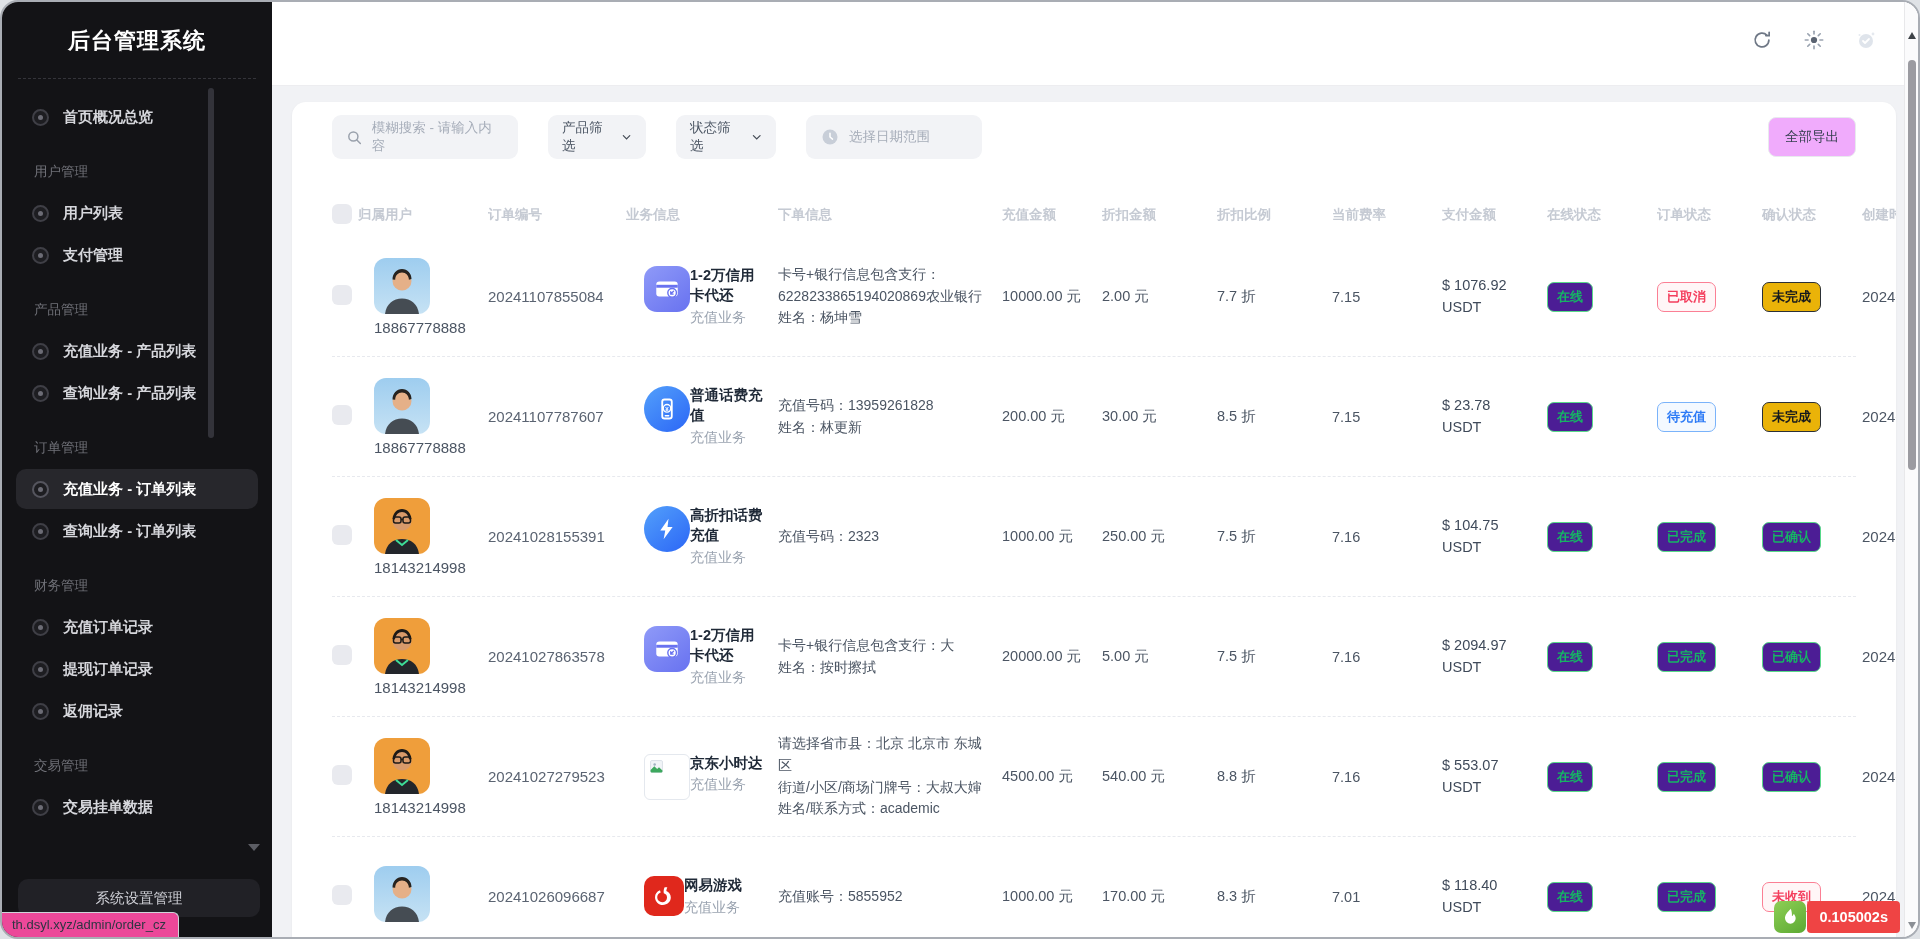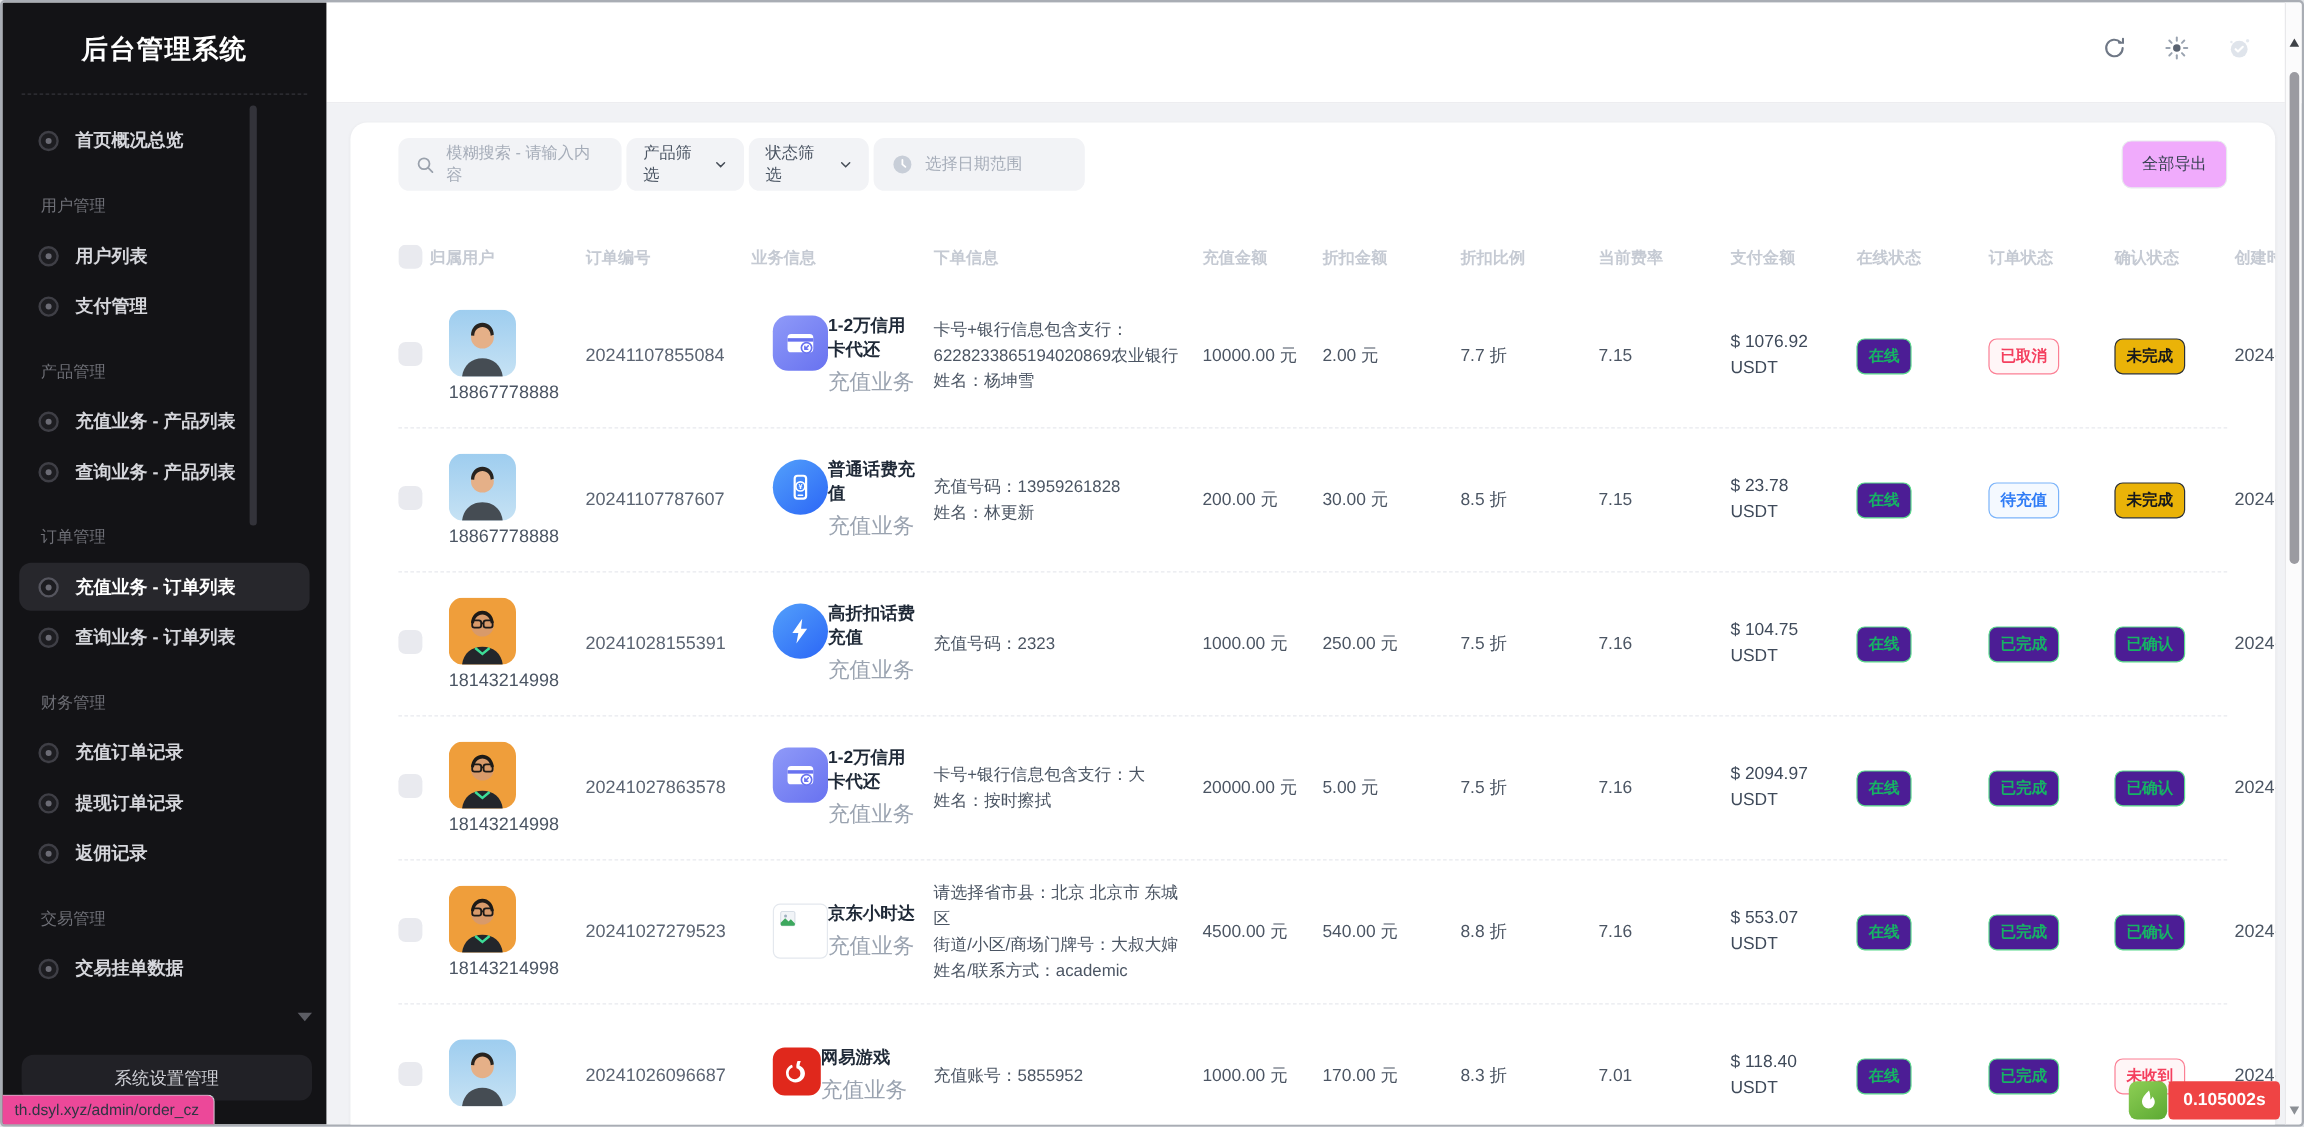--- a/index.html
+++ b/index.html
@@ -1,17 +1,17 @@
 <!DOCTYPE html>
 <html><head>
 <meta charset="utf-8">
 <style>
   * { margin:0; padding:0; box-sizing:border-box; }
   html,body { width:1920px; height:939px; background:#dfe2e6; font-family:"Liberation Sans","DejaVu Sans",sans-serif; overflow:hidden; }
-  .window { position:relative; width:1920px; height:939px; background:#f1f2f5; border:2px solid #a9adb4; border-radius:4px; overflow:hidden; }
+  .window { position:relative; width:1920px; height:939px; background:#f1f2f5; border:2px solid #a9adb4; border-radius:18px; overflow:hidden; }
 
   
   .sidebar { position:absolute; left:0; top:0; bottom:0; width:270px; background:#131316; z-index:5; }
   .sidebar-title { margin-top:24px; text-align:center; color:#ffffff; font-size:22px; font-weight:700; letter-spacing:1px; }
   .sidebar-sep { margin:22px 16px 0 16px; border-top:1px dashed #34343a; }
   .sidebar-nav { padding:18px 14px 0 14px; overflow:hidden; }
   .nav-section-label { margin:26px 0 12px 18px; color:#6f7077; font-size:13.5px; font-weight:500; }
   .nav-item { display:flex; align-items:center; gap:14px; height:40px; margin-bottom:2px; padding:0 16px; border-radius:10px; color:#d6d7dc; font-size:15px; font-weight:600; cursor:pointer; }
   .nav-item.active { background:#27272c; color:#ffffff; }
   .nav-dot { position:relative; width:17px; height:17px; flex:none; border-radius:50%; background:#1d1d21; border:2px solid #3f3f46; }
@@ -25,21 +25,21 @@
   .main { position:absolute; left:270px; top:0; right:0; bottom:0; }
   .topbar { height:84px; background:#ffffff; border-bottom:1px solid #ededf0; position:relative; }
   .topbar-icons { position:absolute; right:40px; top:26px; display:flex; gap:28px; align-items:center; }
   .tb-icon { width:24px; height:24px; display:flex; align-items:center; justify-content:center; cursor:pointer; }
   .tb-icon.faded { opacity:.45; }
 
   .content { position:absolute; left:0; right:14px; top:84px; bottom:0; padding:16px 8px 0 20px; }
   .card { background:#ffffff; border-radius:14px; box-shadow:0 1px 3px rgba(16,24,40,.05); padding:13px 40px 0 40px; height:1100px; overflow:hidden; }
 
   
-  .toolbar { display:flex; align-items:center; gap:4px; }
+  .toolbar { display:flex; align-items:center; gap:30px; }
   .tool-box { height:44px; background:#f2f3f6; border-radius:9px; display:flex; align-items:center; gap:9px; padding:0 14px; color:#4b5563; font-size:13.5px; cursor:pointer; }
   .search-box { width:186px; }
   .search-box .ph { color:#a6adb9; }
   .select-box { justify-content:space-between; }
   .w-product { width:98px; } .w-status { width:100px; }
   .date-box { width:176px; }
   .date-box .ph { color:#a6adb9; }
   .export-btn { margin-left:auto; height:40px; padding:0 16px; background:#f0abfc; border:1px solid #e8eaee; border-radius:8px; color:#374151; font-size:13.5px; font-family:inherit; cursor:pointer; }
 
   
@@ -56,21 +56,21 @@
   .avatar svg { display:block; }
   .phone { margin-top:5px; font-size:15px; color:#4b5563; }
   .c-order { font-size:15px; color:#5b6472; }
   .c-biz { display:flex; gap:0;padding-left:18px; }
   .picon { width:46px; height:46px; flex:none; display:flex; align-items:center; justify-content:center; }
   .pi-card { background:linear-gradient(140deg,#8f9af8,#6872f0); border-radius:13px; }
   .pi-circle-blue { background:linear-gradient(140deg,#53a0fb,#2b66f6); border-radius:50%; }
   .pi-img { background:#fff; border:1px solid #e4e8ee; border-radius:6px; align-items:flex-start; justify-content:flex-start; padding:4px; }
   .pi-netease { width:40px; height:40px; background:#e0281c; border-radius:10px; }
   .biz-text b { display:block; font-size:14.5px; font-weight:700; color:#1f2937; line-height:1.35; }
-  .biz-text i { display:block; font-style:normal; margin-top:3px; font-size:18px; color:#9aa3b0; }
+  .biz-text i { display:block; font-style:normal; margin-top:3px; font-size:14px; color:#9aa3b0; }
   .c-info { font-size:14px; color:#4b5563; line-height:1.55; }
   .c-pay span { display:block; font-size:14.5px; color:#3f4a5a; line-height:1.5; }
   .pill { display:inline-block; padding:5px 9px; border-radius:7px; font-size:13px; font-weight:700; border:1.5px solid; background:#fff; white-space:nowrap; }
   .pill-green { color:#16b364; border-color:#57d98a; background:#4c1d95; }
   .pill-red   { color:#f43f5e; border-color:#fb7f94; background:#fff6f7; }
   .pill-blue  { color:#2f7cf6; border-color:#7ab3fa; background:#f4f9ff; }
   .pill-dark  { color:#15181d; border-color:#2b3036; background:#eab308; }
   .c-created { font-size:15px; color:#4b5563; white-space:nowrap; }
 
   

